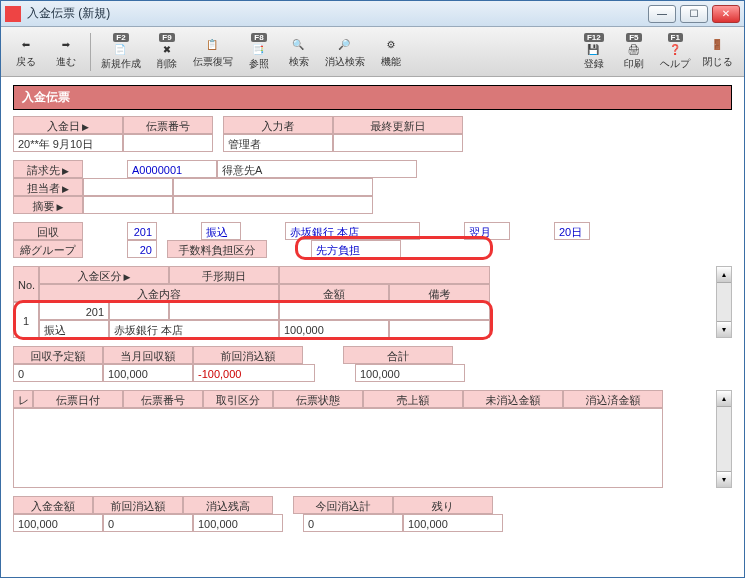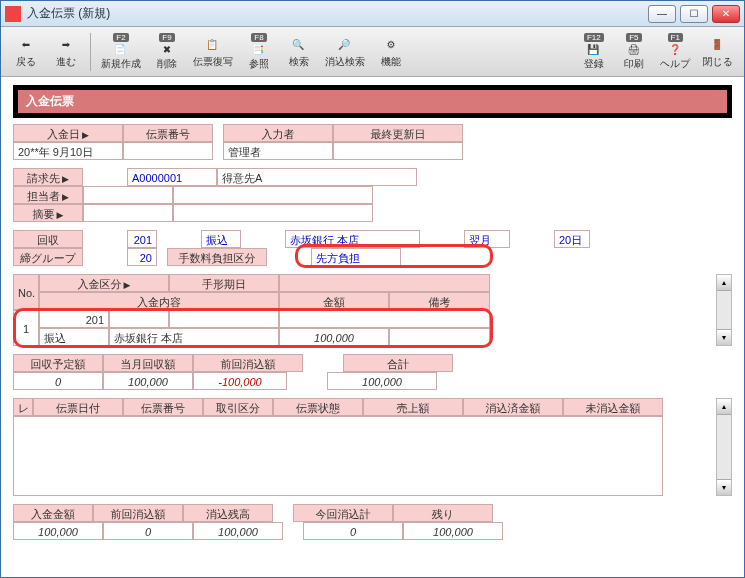--- a/index.html
+++ b/index.html
@@ -7,30 +7,30 @@
   .window { width: 745px; height: 578px; border: 1px solid #3a6ea5; background: #fff; display: flex; flex-direction: column; }
   .titlebar { height: 26px; background: linear-gradient(#e8f0f8,#cfe0f0); display: flex; align-items: center; padding: 0 4px; border-bottom: 1px solid #9ab; }
   .titlebar .icon { width: 16px; height: 16px; background: #e44; margin-right: 6px; }
   .titlebar .title { flex: 1; color: #234; font-size: 12px; }
   .winbtns { display: flex; gap: 4px; }
   .winbtn { width: 28px; height: 18px; border: 1px solid #789; background: linear-gradient(#fff,#dde6ee); border-radius: 3px; display:flex;align-items:center;justify-content:center;font-size:10px;color:#234; }
   .winbtn.close { background: linear-gradient(#f99,#d33); color:#fff; border-color:#a33;}
   .toolbar { height: 50px; background: linear-gradient(#f4f4f4,#d8d8d8); border-bottom: 1px solid #aaa; display: flex; align-items: center; padding: 2px 6px; gap: 2px; }
   .tbtn { display:flex; flex-direction:column; align-items:center; justify-content:center; min-width:38px; height:44px; padding:2px 4px; border:1px solid transparent; border-radius:3px; cursor:pointer; font-size:10px; color:#333;}
   .tbtn .ticon { width:22px; height:20px; margin-bottom:1px; display:flex;align-items:center;justify-content:center; }
-  .tbtn .fkey { font-size:8px; background:#666; color:#fff; border-radius:2px; padding:0 3px; margin-bottom:1px;}
+  .tbtn .fkey { font-size:8px; background:#666; color:#fff; border-radius:2px; padding:0 3px; margin-bottom:1px;font-weight:bold;}
   .tsep { width:1px; height:38px; background:#aaa; margin:0 3px;}
   .tspacer { flex:1; }
   .content { flex:1; padding: 8px 12px; overflow:auto; position:relative; background:#fff;}
-  .panel-title { background:#d97878; color:#fff; padding:3px 8px; font-size:12px; font-weight:bold; margin-bottom:6px; border:5px solid #000000;}
+  .panel-title { background:#d97878; color:#fff; padding:3px 8px; font-size:12px; font-weight:bold; margin-bottom:6px; border:1px solid #000000;}
   .lbl { background:#f9d0d0; border:1px solid #caa; padding:2px 4px; text-align:center; font-size:11px; color:#333; }
   .val { background:#fff; border:1px solid #caa; padding:2px 4px; font-size:11px; color:#333; min-height:18px;}
   .val.blue { color:#00c;margin-left:44px; }
   .val.red { color:#c00; }
-  .val.right { text-align:center;font-style:italic; }
+  .val.right { text-align:left; }
   .row1 { display:flex; margin-bottom:0;}
   .row1 > * { height:18px; line-height:14px;}
   .section { margin-bottom:8px; }
   .arrow { font-size:9px; padding-left:2px;}
   .redbox { position:absolute; border:3px solid #e33; border-radius:10px; pointer-events:none; }
   .lines-area { display:flex; }
   .scrollbar { width:16px; background:#e8e8e8; border:1px solid #bbb; display:flex; flex-direction:column;}
   .sbtn { height:16px; background:linear-gradient(#fff,#ccc); border-bottom:1px solid #aaa; display:flex;align-items:center;justify-content:center;font-size:8px;}
   .sbtn:last-child { border-bottom:none; border-top:1px solid #aaa;}
   .strack { flex:1; }
@@ -216,37 +216,37 @@
       <div class="row1">
         <div class="lbl" style="width:90px">回収予定額</div>
         <div class="lbl" style="width:90px">当月回収額</div>
         <div class="lbl" style="width:110px">前回消込額</div>
         <div style="width:40px"></div>
         <div class="lbl" style="width:110px">合計</div>
       </div>
       <div class="row1">
         <div class="val right" style="width:90px">0</div>
         <div class="val right" style="width:90px">100,000</div>
-        <div class="val right red" style="width:94px">-100,000</div>
+        <div class="val right red" style="width:122px">-100,000</div>
         <div style="width:40px"></div>
         <div class="val right" style="width:110px">100,000</div>
       </div>
     </div>
 
     <div class="section" style="display:flex">
       <div style="flex:1">
         <div class="row1">
           <div class="lbl" style="width:20px">レ</div>
           <div class="lbl" style="width:90px">伝票日付</div>
           <div class="lbl" style="width:80px">伝票番号</div>
           <div class="lbl" style="width:70px">取引区分</div>
           <div class="lbl" style="width:90px">伝票状態</div>
           <div class="lbl" style="width:100px">売上額</div>
+          <div class="lbl" style="width:100px">未消込金額</div>
           <div class="lbl" style="width:100px">消込済金額</div>
-          <div class="lbl" style="width:100px">未消込金額</div>
         </div>
         <div class="val" style="width:650px;height:80px"></div>
       </div>
       <div class="scrollbar" style="height:98px">
         <div class="sbtn">▴</div>
         <div class="strack"></div>
         <div class="sbtn">▾</div>
       </div>
     </div>
 

